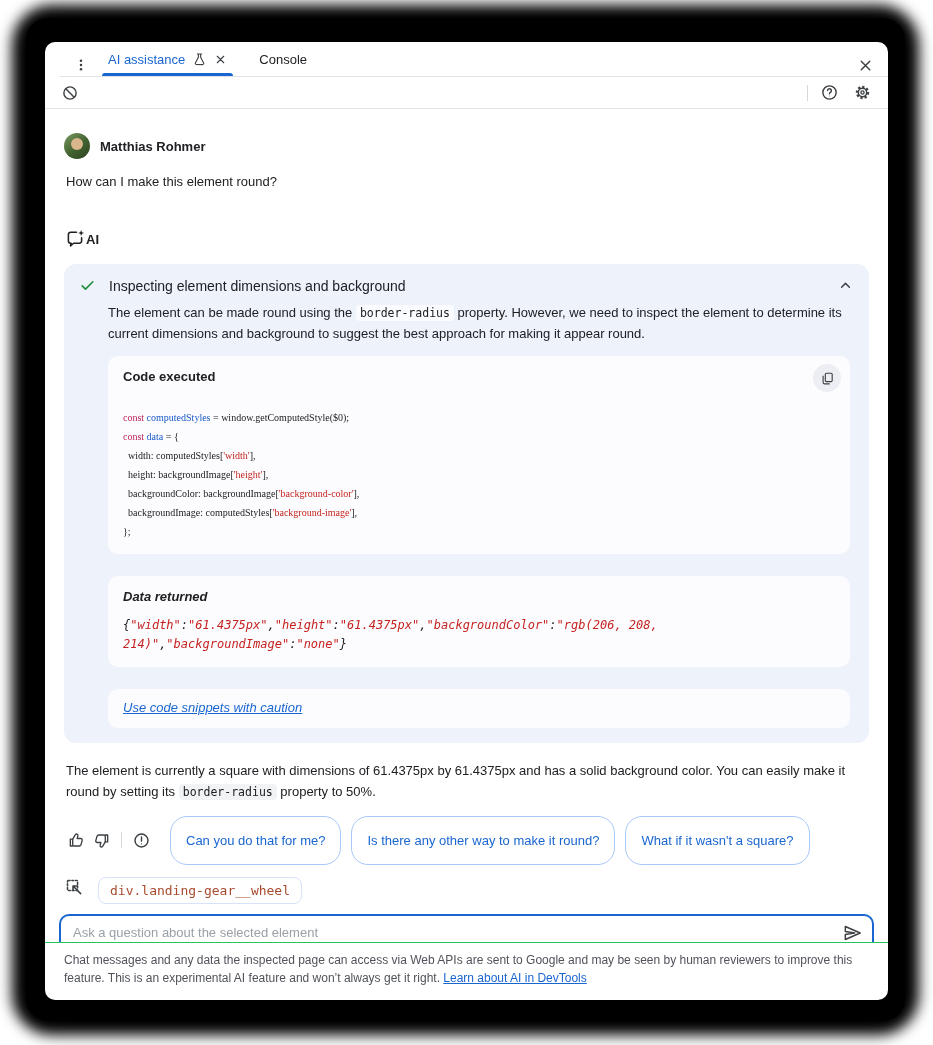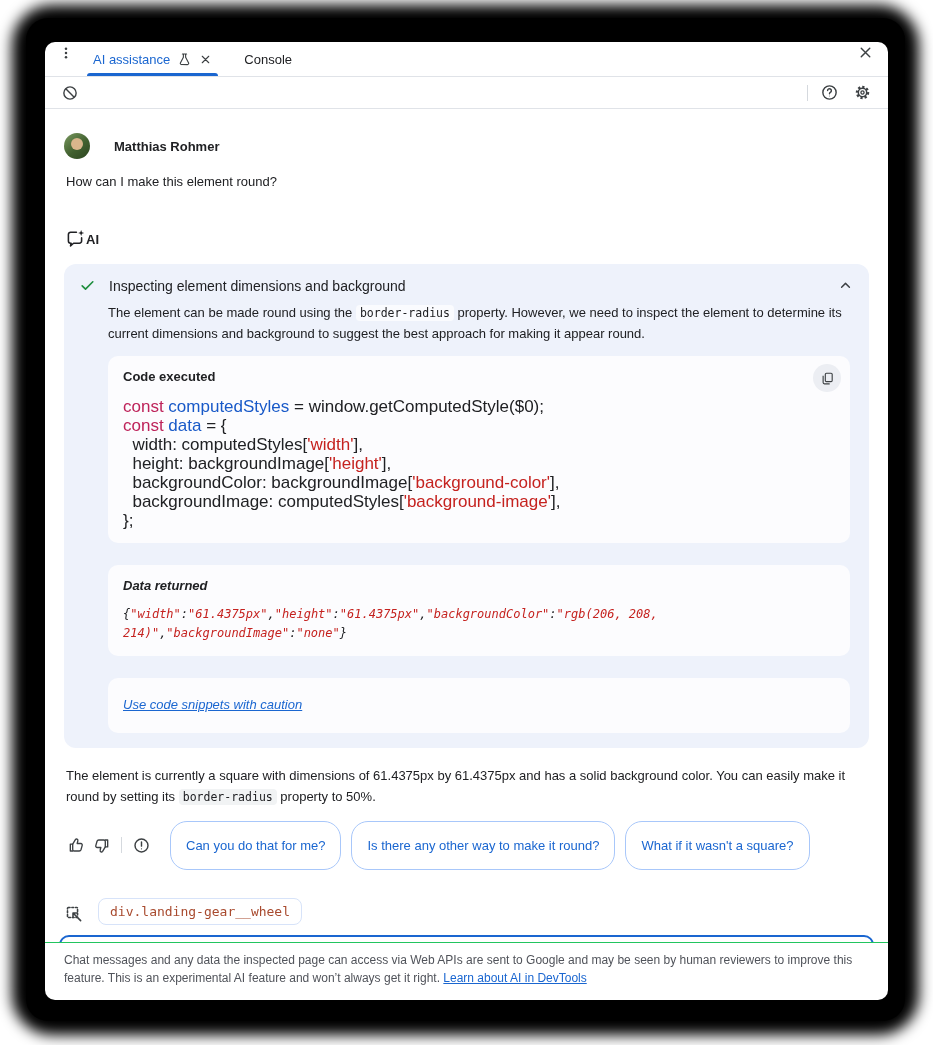--- a/index.html
+++ b/index.html
@@ -11,82 +11,82 @@
   
   .frame-blur { position:absolute; left:12px; top:5px; right:14px; bottom:10px;
     background:#000; border-radius:40px; filter:blur(7px); }
   .frame-solid { position:absolute; left:26px; top:18px; right:28px; bottom:24px;
     background:#000; border-radius:22px; }
 
   .window { position:absolute; left:45px; top:42px; width:843px; height:958px;
     background:#fff; border-radius:10px; overflow:hidden; display:flex; flex-direction:column; }
 
   
-  .tabbar { height:35px; flex:none; display:flex; align-items:flex-start; border-bottom:1px solid #e0e3e8; padding:0 12px 0 10px; }
+  .tabbar { height:35px; flex:none; display:flex; align-items:flex-end; border-bottom:1px solid #e0e3e8; padding:0 12px 0 10px;margin-left:15px; }
   .kebab { width:22px; height:22px; display:flex; align-items:center; justify-content:center; margin-right:8px; cursor:pointer; }
   .tab { height:100%; display:flex; align-items:center; gap:7px; padding:0 8px; font-size:13px; position:relative; cursor:pointer; }
   .tab.active { color:#1a66d0; }
   .tab.active::after { content:""; position:absolute; left:2px; right:2px; bottom:0; height:3px; background:#1a66d0; border-radius:3px 3px 0 0; }
   .tab .tab-close { display:flex; align-items:center; cursor:pointer; }
   .tab.console { color:#202124; margin-left:16px; }
   .tabbar-right { margin-left:auto; display:flex; align-items:center; }
   .icon-btn { background:none; border:none; padding:2px; display:flex; align-items:center; justify-content:center; cursor:pointer; border-radius:50%; }
 
   
   .toolbar { height:32px; flex:none; display:flex; align-items:center; border-bottom:1px solid #e0e3e8; padding:0 14px; }
   .toolbar .spacer { flex:1; }
   .vdiv { width:1px; height:16px; background:#d5d9de; margin:0 10px; }
   .toolbar .icon-btn + .icon-btn { margin-left:10px; }
 
   
   .content { flex:1; display:flex; flex-direction:column; padding:14px 19px 0; overflow:hidden; font-size:13px; }
-  .user-row { display:flex; align-items:center; gap:24px; margin-top:10px; }
+  .user-row { display:flex; align-items:center; gap:10px; margin-top:10px; }
   .avatar { width:26px; height:26px; border-radius:50%; background:linear-gradient(140deg,#7a9960 0%,#41602f 55%,#2c4420 100%); position:relative; overflow:hidden; flex:none; }
   .avatar::after { content:""; position:absolute; left:7px; top:5px; width:12px; height:12px; border-radius:50%; background:#d9b68c; }
   .user-name { font-weight:700; font-size:13px; }
   .user-msg { margin:15px 2px 17px; }
   .hdiv { height:1px; background:#e8ecf3; margin:0 -19px; }
   .ai-row { display:flex; align-items:center; gap:0; margin:22px 0 14px; font-weight:700; }
 
   
   .panel { background:#eef2fb; border-radius:12px; padding:13px 15px 15px; }
   .panel-header { display:flex; align-items:center; gap:13px; cursor:pointer; }
   .panel-title { flex:1; font-size:14px; }
   .panel-body { margin:9px 4px 0 29px; line-height:1.58; }
   .inline-code { font-family:"DejaVu Sans Mono", monospace; font-size:11.5px; background:#fafbfe; border-radius:4px; padding:1px 4px; }
   .summary .inline-code { background:#f1f3f4; }
 
   .card { background:#fcfcfe; border-radius:10px; padding:11px 15px 13px; margin-top:12px; position:relative; }
   .card.tight { margin-top:22px;font-style:italic; }
   .card-title { font-weight:700; font-size:13px; }
   .copy-btn { position:absolute; right:9px; top:8px; width:28px; height:28px; border-radius:50%; background:#eceef3; border:none; display:flex; align-items:center; justify-content:center; cursor:pointer; }
-  .code-block { margin-top:9px; font-family:Liberation Sans, sans-serif; font-size:17px; line-height:19px; }
+  .code-block { margin-top:20px; font-family:Liberation Serif, serif; font-size:10px; line-height:19px; }
   .code-line { white-space:pre; }
   .json-block { margin-top:9px; font-family:"DejaVu Sans Mono", monospace; font-size:12px; line-height:19px; white-space:pre-wrap; word-wrap:break-word; }
   .tk-k { color:#be235a; }
   .tk-v { color:#1859c8; }
   .tk-s { color:#c5221f; }
   .tk-p { color:#202124; }
-  .caution-card { padding:17px 15px; }
+  .caution-card { padding:9px 15px; }
   .caution-link { color:#1a66d0; text-decoration:underline; font-size:13px; cursor:pointer; }
 
   .summary { line-height:1.62; margin:17px 2px 0; }
 
   
   .actions { display:flex; align-items:center; margin-top:14px; }
   .thumb-btn, .report-btn { background:none; border:none; padding:3px; display:flex; cursor:pointer; }
   .thumb-down svg { transform:rotate(180deg); }
   .actions .vdiv { margin:0 7px; }
   .chips { display:flex; gap:10px; margin-left:16px; flex:1; overflow:hidden; white-space:nowrap; }
   .chip { flex:none; border:1px solid #a8c7fa; background:#fff; color:#1a66d0; font-size:13px; font-family:inherit; border-radius:17px; padding:16px 15px; cursor:pointer; }
 
   .flex-gap { flex:1; }
 
   
-  .selector-row { display:flex; align-items:flex-end; gap:13px; margin:28px 0 10px; }
+  .selector-row { display:flex; align-items:flex-start; gap:13px; margin:12px 0 10px; }
   .sel-chip { border:1px solid #d7e3f9; background:#fff; border-radius:8px; padding:5px 11px; font-family:"DejaVu Sans Mono", monospace; font-size:13px; color:#a84a2e; cursor:pointer; }
   .input-row { position:relative; margin:0 -5px 13px; }
   .ask-input { width:100%; height:38px; border:2px solid #1a66d0; border-radius:10px; padding:0 44px 0 12px; font-size:13px; font-family:inherit; color:#202124; outline:none; background:#fff; }
   .ask-input::placeholder { color:#9aa0a6; }
   .send-btn { position:absolute; right:9px; top:50%; transform:translateY(-50%); background:none; border:none; display:flex; padding:2px; cursor:pointer; }
 
   .footer { flex:none; border-top:1px solid #22c55e; padding:8px 19px 12px; font-size:12px; color:#50535a; line-height:1.55; }
   .footer a { color:#1a66d0; text-decoration:underline; cursor:pointer; }
 
   svg { display:block; }

